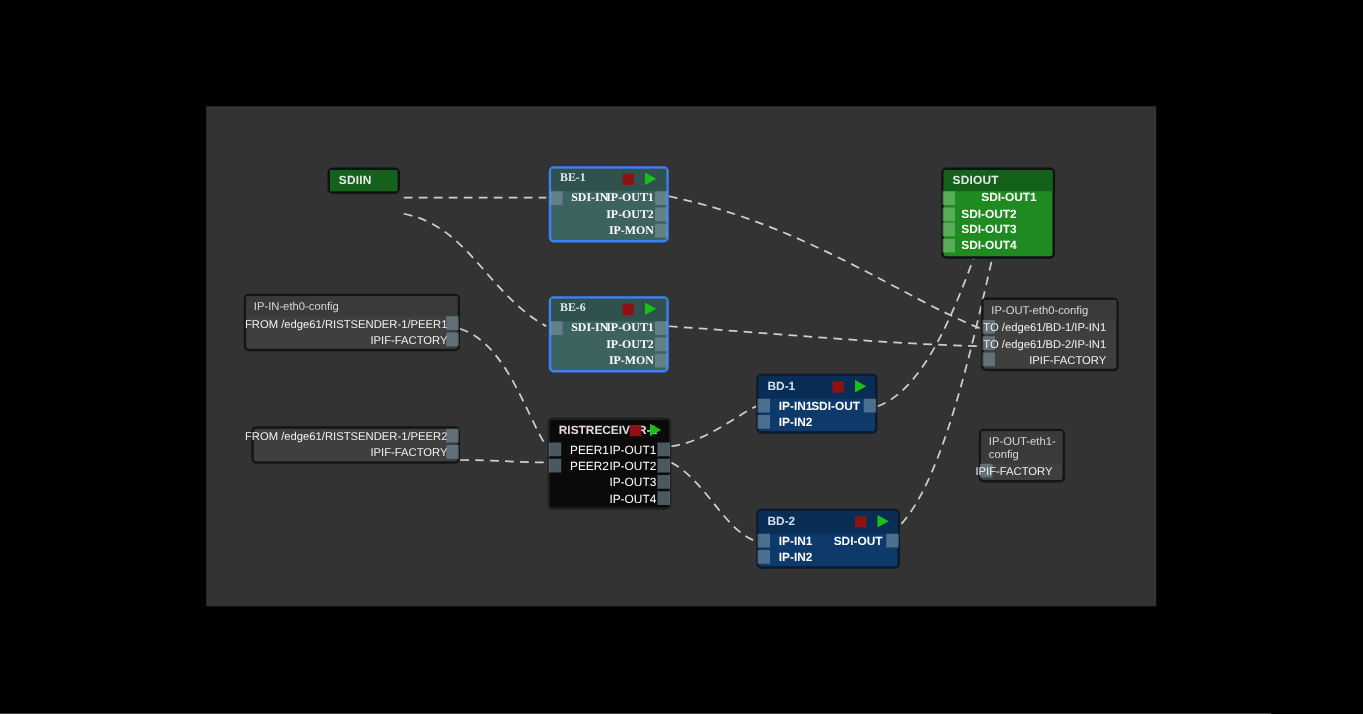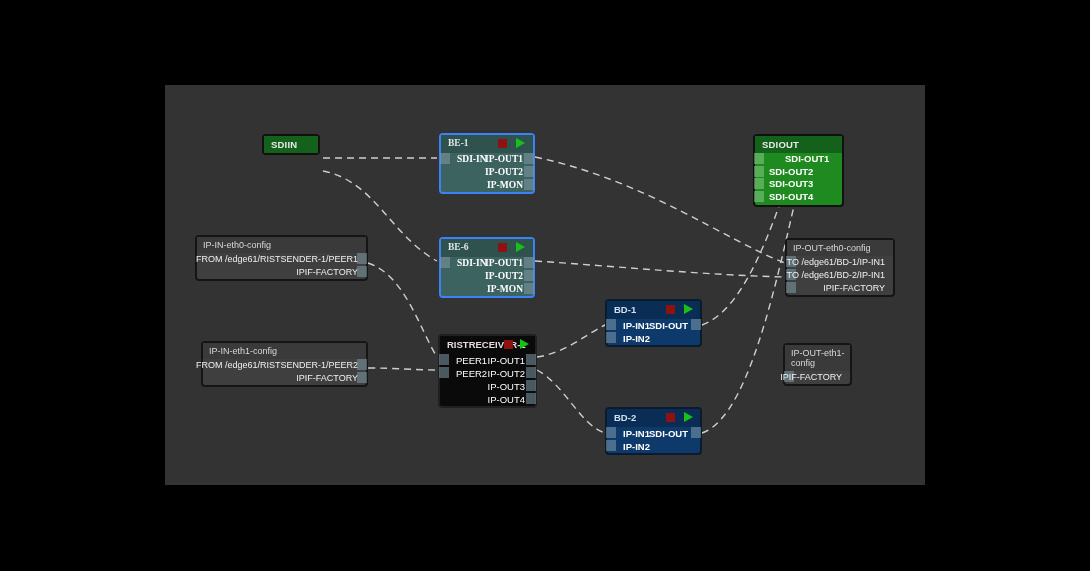--- a/index.html
+++ b/index.html
@@ -172,21 +172,21 @@
         <span class="plabel">IP-IN1</span>
         <span class="plabel r">SDI-OUT</span>
         <span class="stub right"></span>
       </div>
       <div class="prow">
         <span class="stub left"></span>
         <span class="plabel">IP-IN2</span>
       </div>
     </div>
 
-    <div class="node n-blue" style="left:440px;top:322px;width:97px;">
+    <div class="node n-blue" style="left:440px;top:322px;width:115px;">
       <div class="title">
         <span>BD-2</span>
         <span class="ico-stop" style="right:25px;"></span>
         <span class="ico-play" style="right:7px;"></span>
       </div>
       <div class="prow">
         <span class="stub left"></span>
         <span class="plabel">IP-IN1</span>
         <span class="plabel r">SDI-OUT</span>
         <span class="stub right"></span>
@@ -225,21 +225,20 @@
         <span class="plabel">FROM /edge61/RISTSENDER-1/PEER1</span>
         <span class="stub right"></span>
       </div>
       <div class="prow">
         <span class="plabel">IPIF-FACTORY</span>
         <span class="stub right"></span>
       </div>
     </div>
 
     <div class="node n-cfg" style="left:36px;top:256px;width:167px;">
-      <div class="title">IP-IN-eth1-config</div>
       <div class="prow">
         <span class="plabel">FROM /edge61/RISTSENDER-1/PEER2</span>
         <span class="stub right"></span>
       </div>
       <div class="prow">
         <span class="plabel">IPIF-FACTORY</span>
         <span class="stub right"></span>
       </div>
     </div>
 

